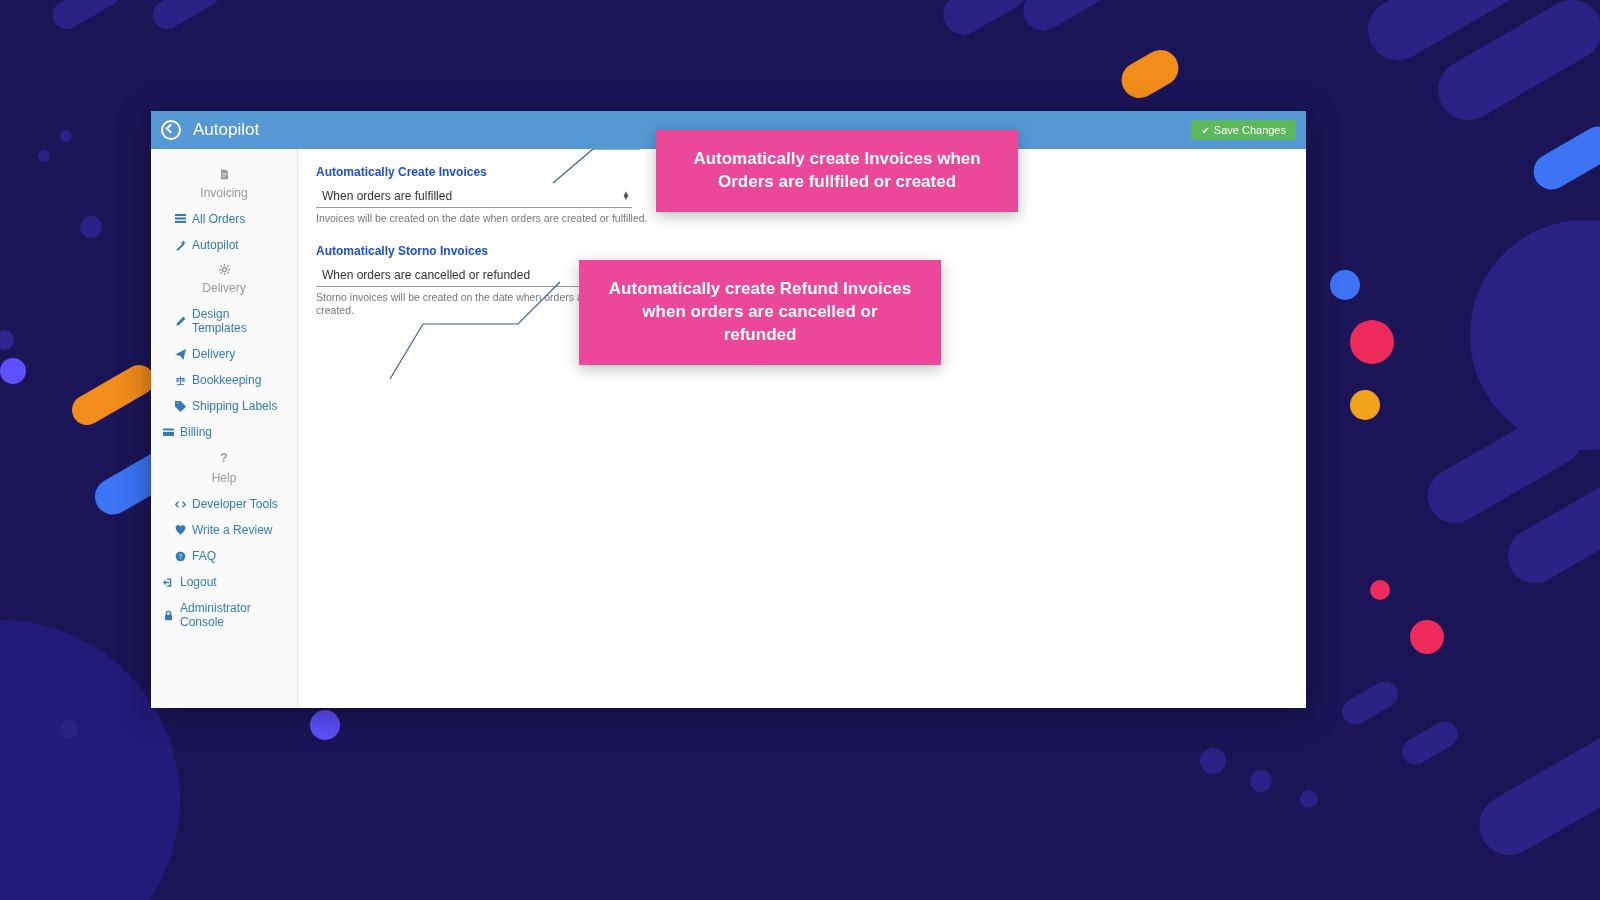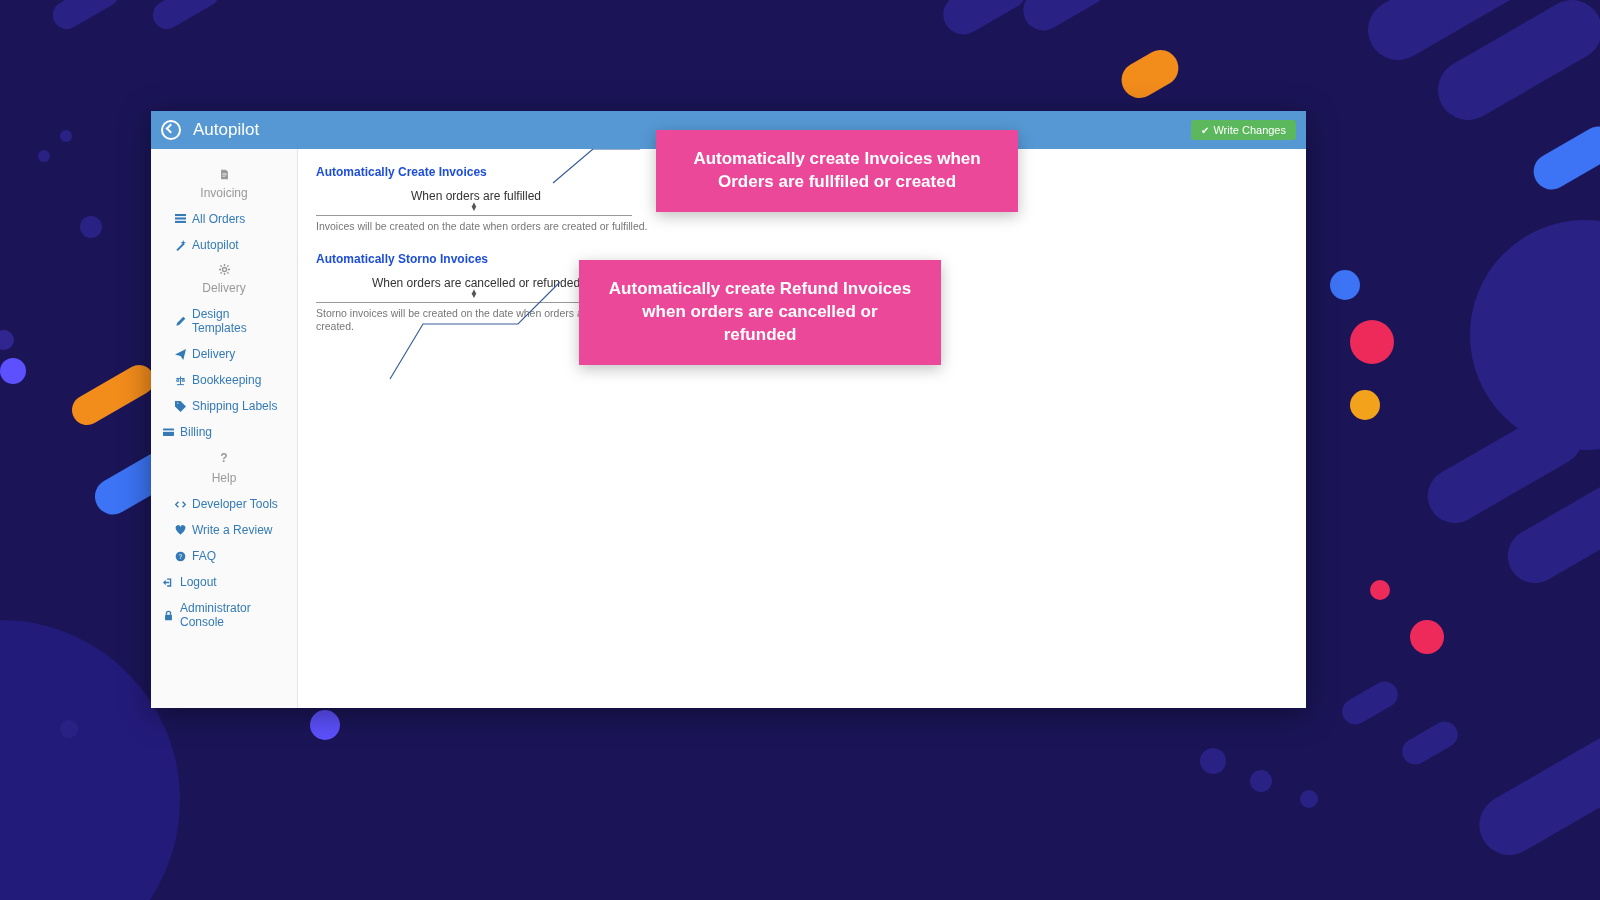--- a/index.html
+++ b/index.html
@@ -26,21 +26,21 @@
 .body { flex:1; display:flex; min-height:0; }
 .sidebar { width:146px; border-right:1px solid #e5e5e5; background:#fafafa; padding-top:14px; font-size:12px; }
 .side-header { color:#999; padding:6px 12px; display:flex; align-items:center; gap:6px; cursor:default;flex-direction:column; }
 .side-item { padding:6px 12px 6px 24px; display:flex; align-items:center; gap:6px; cursor:pointer; }
 .side-item.link, .side-link { color:#337ab7; }
 .side-item.active { color:#337ab7; }
 .side-link { padding:6px 12px; display:flex; align-items:center; gap:6px; cursor:pointer; }
 .icon { width:11px; height:11px; display:inline-block; flex-shrink:0; }
 .content { flex:1; padding:16px 18px; position:relative; font-size:12px; color:#333; }
 .section-title { color:#1d4ed8; font-size:12px; font-weight:600; margin-bottom:6px; }
-.select-row { position:relative; width:312px; border-bottom:1px solid #999; padding:4px 2px; display:flex; align-items:center; justify-content:space-between; cursor:pointer; margin-bottom:4px;flex-direction:column; }
+.select-row { position:relative; width:312px; border-bottom:1px solid #999; padding:4px 2px; display:flex; align-items:center; justify-content:space-between; cursor:pointer; margin-bottom:4px; }
 .select-row .val { font-size:12px; color:#333; padding-left:4px; }
 .sort-arrows { font-size:8px; line-height:4px; color:#555; display:flex; flex-direction:column; align-items:center; }
 .helper { font-size:10.5px; color:#777; margin-bottom:18px; max-width:430px; line-height:1.3; }
 .callout {
   position:absolute; background:#ec4899; color:#fff; font-weight:600;
   font-size:17px; text-align:center; padding:18px 26px; line-height:1.35;
   box-shadow:0 4px 14px rgba(0,0,0,0.25);
 }
 .leader { position:absolute; stroke:#3a5e9b; stroke-width:1.2; fill:none; }
 </style>
@@ -83,21 +83,21 @@
   <div class="shape" style="width:200px;height:60px;left:1470px;top:760px;background:#2a2185;transform:rotate(-30deg)"></div>
 
   <div class="app">
     <div class="topbar">
       <div class="topbar-left">
         <span class="back-icon"></span>
         <h1>Autopilot</h1>
       </div>
       <button class="save-btn">
         <span class="check">✔</span>
-        <span>Write Changes</span>
+        <span>Save Changes</span>
       </button>
     </div>
 
     <div class="body">
       <nav class="sidebar">
 
         <div class="side-header">
           <svg class="icon" viewBox="0 0 16 16">
               <path fill="#999" d="M3 1h7l3 3v11H3z"></path>
               <path fill="#fff" d="M5 6h6v1H5zM5 8h6v1H5zM5 10h4v1H5z"></path>

